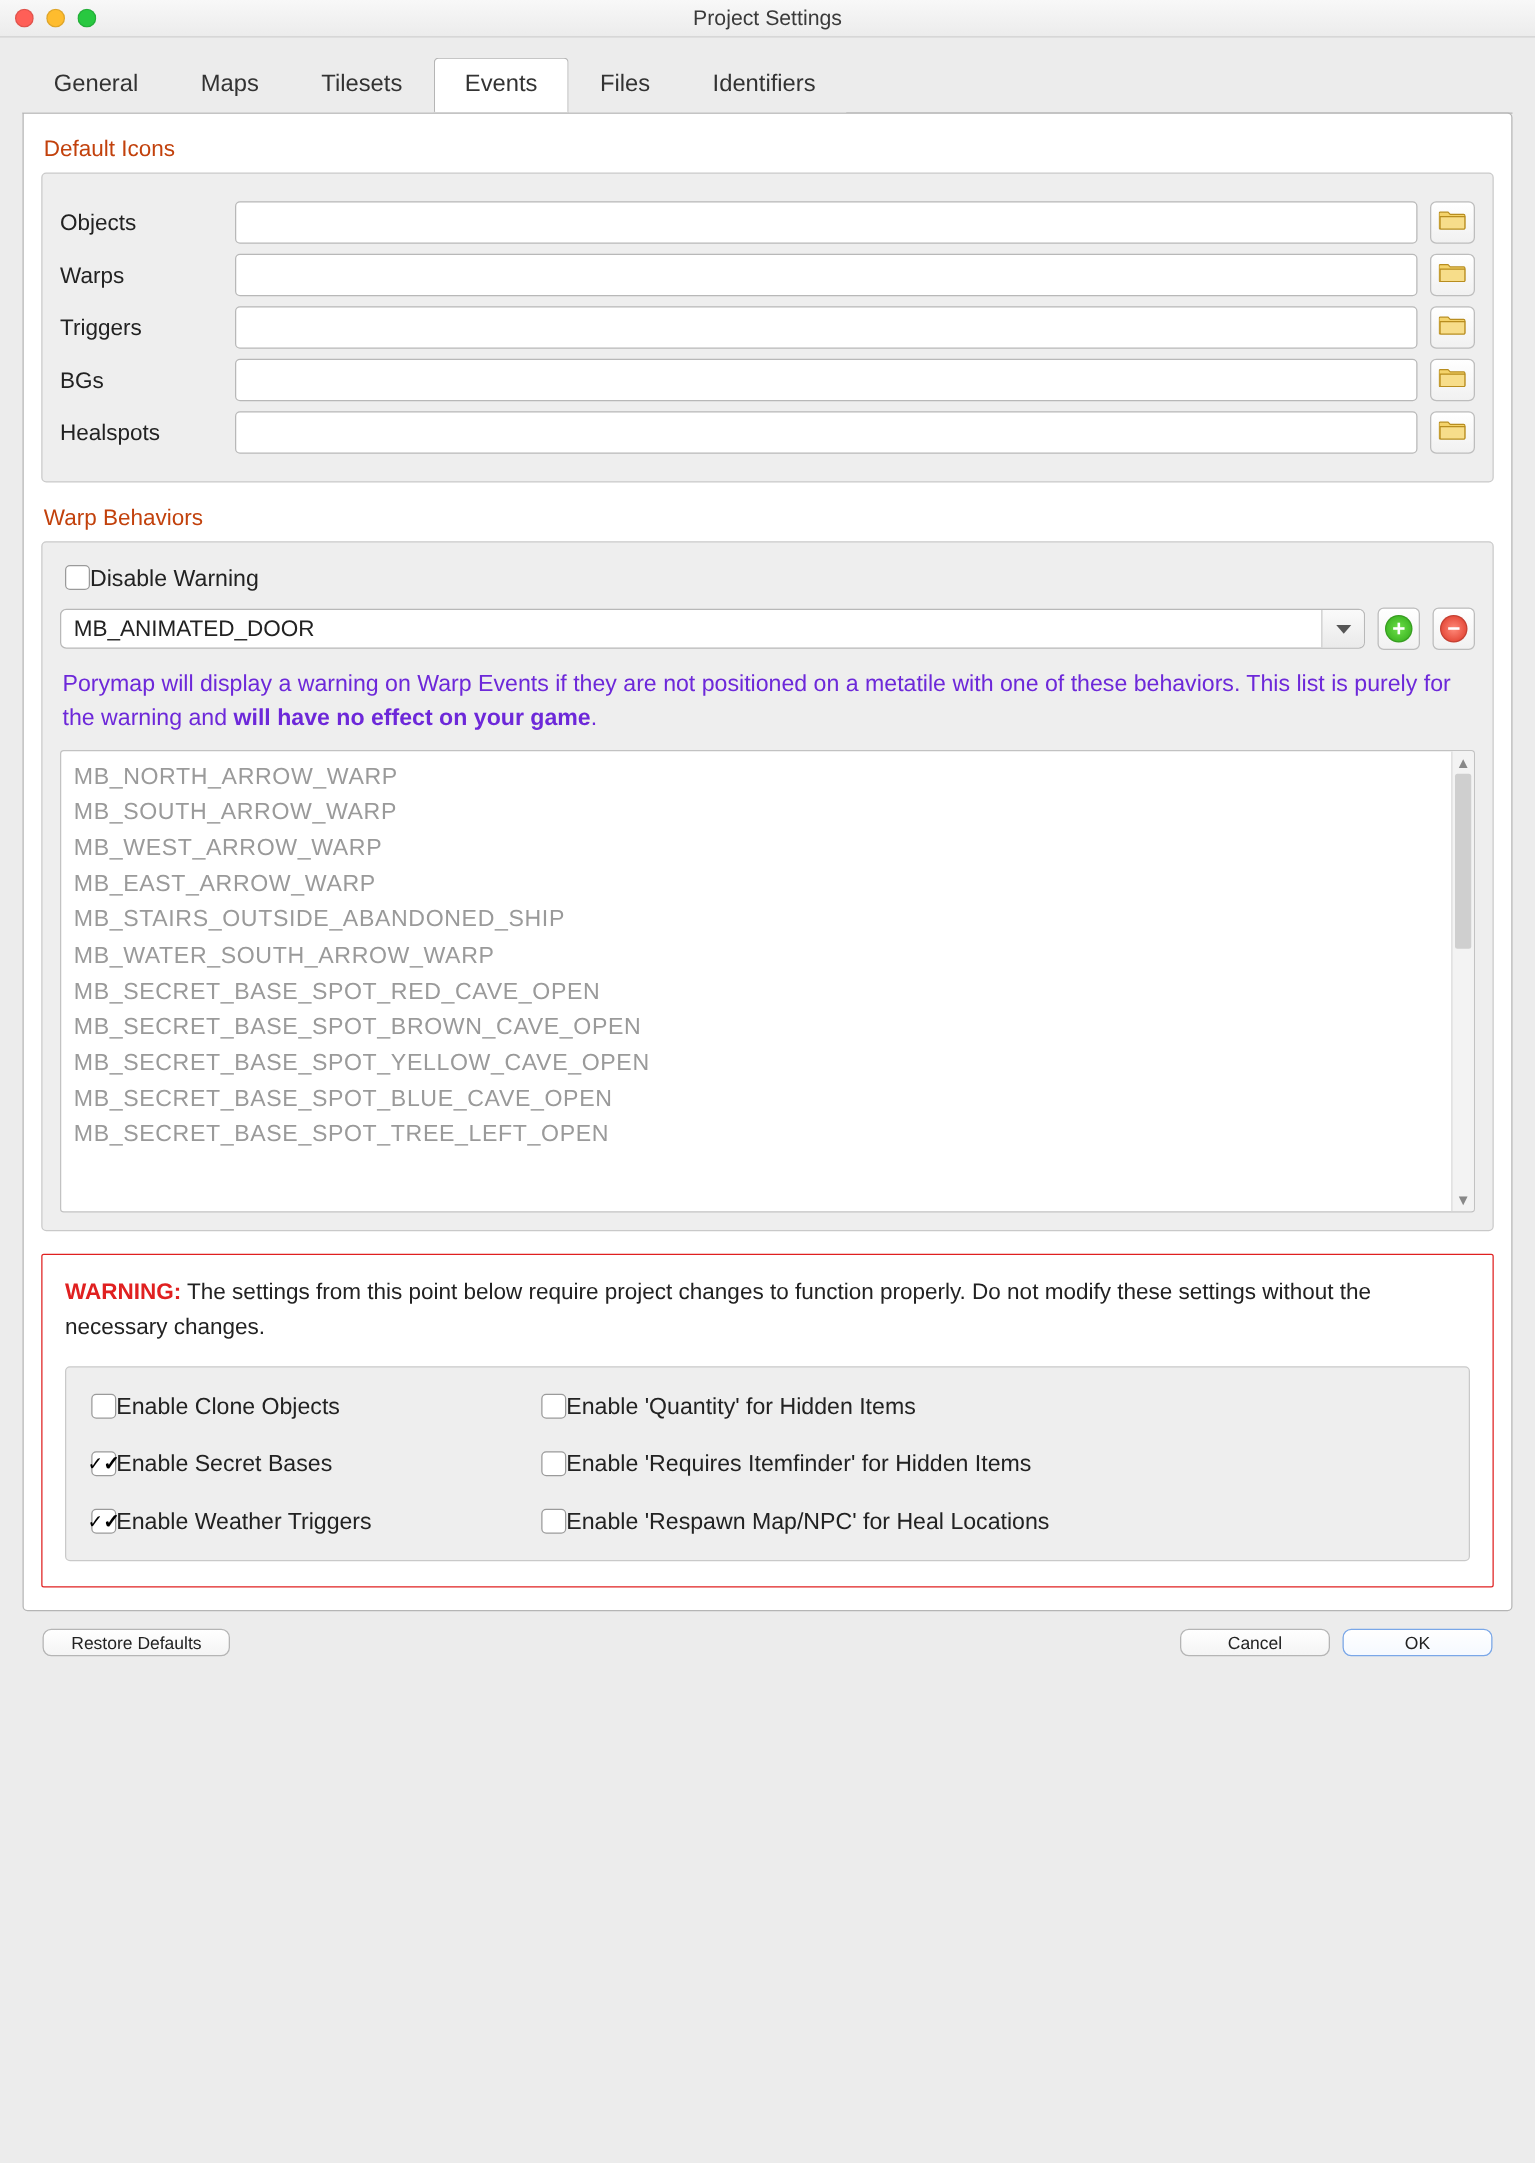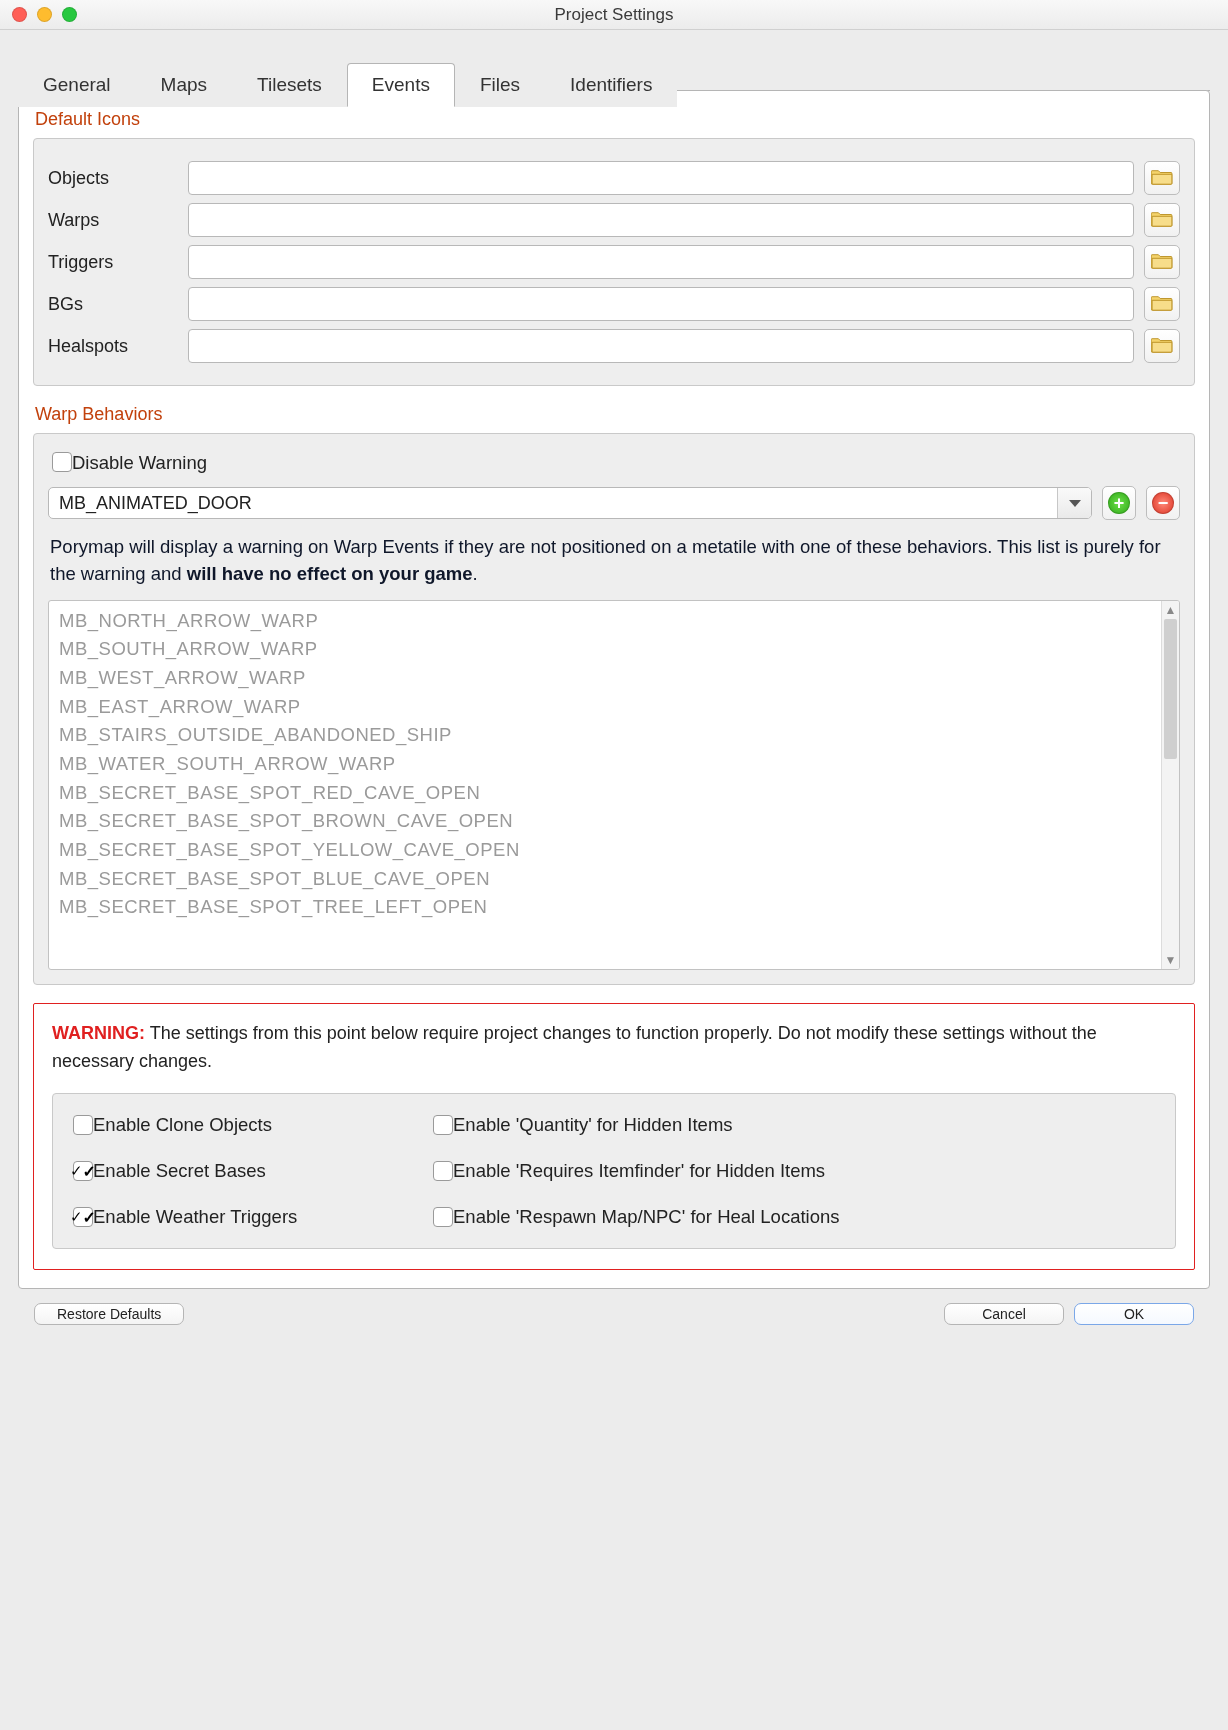--- a/index.html
+++ b/index.html
@@ -32,21 +32,21 @@
 
   .tabs { display: flex; border-bottom: 1px solid #b5b5b5; margin-bottom: -1px; }
   .tab {
     padding: 10px 24px;
     font-size: 19px;
     color: #333;
     background: #ececec;
     border: 1px solid transparent;
     border-bottom: none;
     position: relative;
-    top: 17px;
+    top: 0;
     cursor: default;
   }
   .tab.active {
     background: #fff;
     border: 1px solid #b5b5b5;
     border-bottom: 1px solid #fff;
     border-radius: 4px 4px 0 0;
   }
 
   .tab-panel {
@@ -86,21 +86,21 @@
   .combo .combo-text { flex:1; display:flex; align-items:center; padding:0 10px; font-size:18px; }
   .combo .combo-arrow { width:34px; border-left:1px solid #c7c7c7; display:flex; align-items:center; justify-content:center; background:linear-gradient(#fafafa,#eaeaea); }
   .arrow-down { width:0; height:0; border-left:6px solid transparent; border-right:6px solid transparent; border-top:7px solid #555; }
 
   .round-btn { width:34px; height:34px; border:1px solid #bdbdbd; border-radius:5px; background:linear-gradient(#ffffff,#f1f1f1); display:flex; align-items:center; justify-content:center; }
   .circ { width:22px; height:22px; border-radius:50%; display:flex; align-items:center; justify-content:center; font-weight:bold; color:#fff; }
   .circ.plus { background: radial-gradient(#6ee04a,#2aa514); box-shadow: inset 0 0 0 1px rgba(0,0,0,.15); }
   .circ.minus { background: radial-gradient(#ff8a7a,#d92c1c); box-shadow: inset 0 0 0 1px rgba(0,0,0,.15); }
   .circ span { font-size:18px; line-height:1; }
 
-  .desc { font-size: 18.5px; color: #0f172a; line-height:1.45; margin: 2px 2px 12px; }
+  .desc { font-size: 18.5px; color: #6d28d9; line-height:1.45; margin: 2px 2px 12px; }
 
   .desc b { font-weight: 700; }
 
   .listbox {
     background:#fff; border:1px solid #c2c2c2; border-radius:3px;
     height: 370px; overflow:hidden; position:relative;
   }
   .listbox-inner { padding: 6px 10px 6px; color:#9a9a9a; font-size:18.5px; line-height:1.55; letter-spacing:.5px; }
   .scrollbar { position:absolute; right:0; top:0; bottom:0; width:18px; background:#f3f3f3; border-left:1px solid #dcdcdc; }
   .scroll-arrow { height:18px; display:flex; align-items:center; justify-content:center; color:#888; font-size:12px;}

